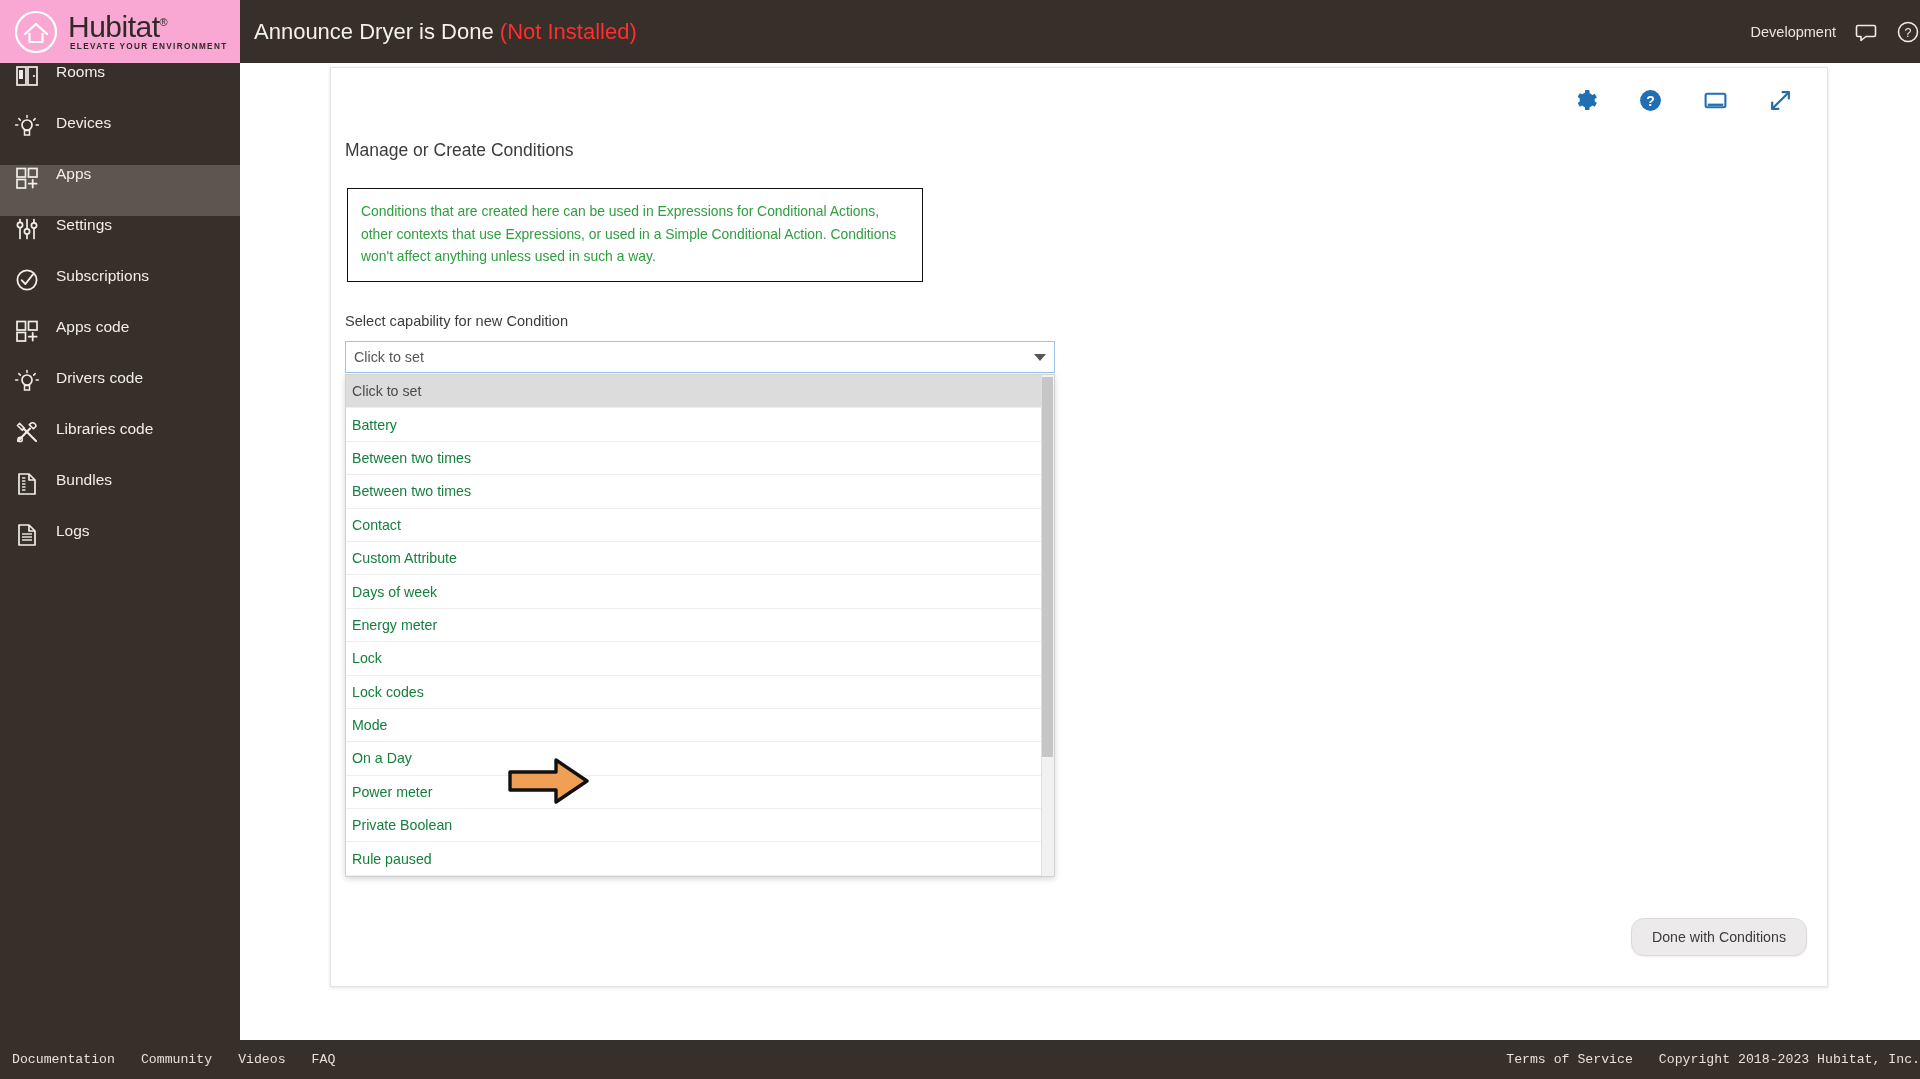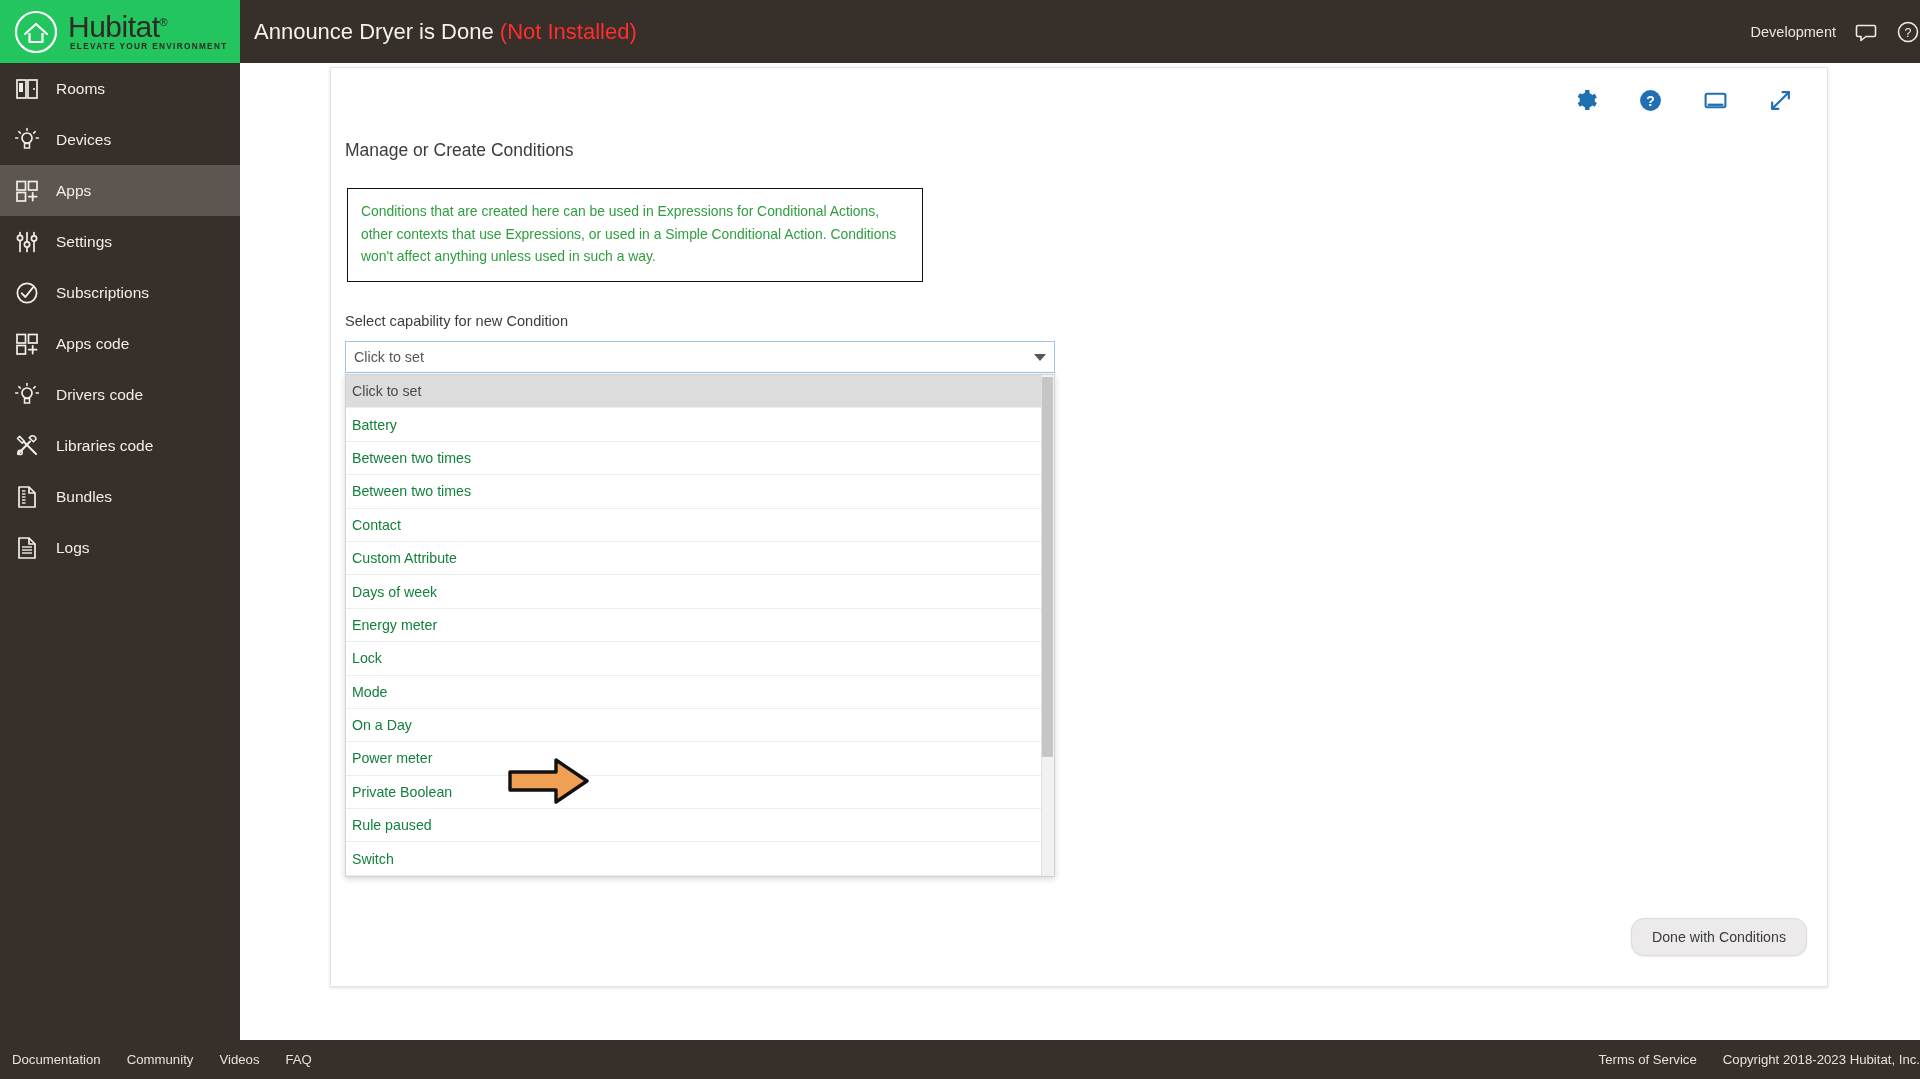--- a/index.html
+++ b/index.html
@@ -19,21 +19,21 @@
 
   
   .topbar {
     position: absolute; left: 0; top: 0;
     width: 1920px; height: 63px;
     background: #372f2a;
     display: flex; align-items: center;
   }
   .logo-block {
     width: 240px; height: 63px;
-    background: #22c55e;
+    background: #f9a8d4;
     display: flex; align-items: center; gap: 10px;
     padding-left: 14px;
     flex: 0 0 240px;
   }
   .logo-mark { width: 44px; height: 44px; flex: 0 0 44px; }
   .logo-text-wrap { display: flex; flex-direction: column; justify-content: center; line-height: 1; }
   .logo-word {
     font-size: 30px; font-weight: 400; color: #2f2a26;
     letter-spacing: -0.5px; line-height: 1.02;
   }
@@ -55,21 +55,21 @@
   .topbar-right .env-label { color: #e9e5e0; font-size: 14.5px; }
   .topbar-icon { width: 24px; height: 24px; cursor: pointer; display: block; }
 
   
   .sidebar {
     position: absolute; left: 0; top: 63px;
     width: 240px; height: 1016px;
     background: #372f2a;
   }
   .nav-item {
-    display: flex; align-items: center;
+    display: flex; align-items: flex-start;
     height: 51px; padding-left: 14px; gap: 16px;
     color: #f1eee9; font-size: 15.5px; cursor: pointer;
     text-decoration: none;
   }
   .nav-item.active { background: #5d554f; }
   .nav-icon { width: 26px; height: 26px; flex: 0 0 26px; display: block; }
   .nav-section {
     display: flex; align-items: center;
     height: 46px; padding: 0 14px;
     color: #f1eee9; font-size: 15.5px;
@@ -80,21 +80,21 @@
   
   .footer {
     position: absolute; left: 0; bottom: 0;
     width: 1920px; height: 39px;
     background: #372f2a;
     display: flex; align-items: center;
     color: #e6e1db; font-size: 13.2px;
   }
   .footer-left { display: flex; gap: 26px; padding-left: 12px; }
   .footer-right { margin-left: auto; display: flex; gap: 26px; }
-  .footer a { color: #e6e1db; text-decoration: none; cursor: pointer; }
+  .footer a { color: #e6e1db; text-decoration: none; cursor: pointer; font-family: Liberation Mono, monospace; }
 
   
   .content-wrap {
     position: absolute; left: 240px; top: 63px;
     width: 1680px; height: 977px;
     background: #ffffff;
     overflow: hidden;
   }
   .card {
     position: absolute; left: 90px; top: 4px;
@@ -412,20 +412,21 @@
         <div class="dropdown-scroll" id="dd-list">
             <div class="dd-item selected">Click to set</div>
             <div class="dd-item">Battery</div>
             <div class="dd-item">Between two times</div>
             <div class="dd-item">Between two times</div>
             <div class="dd-item">Contact</div>
             <div class="dd-item">Custom Attribute</div>
             <div class="dd-item">Days of week</div>
             <div class="dd-item">Energy meter</div>
             <div class="dd-item">Lock</div>
+            <div class="dd-item">Lock codes</div>
             <div class="dd-item">Mode</div>
             <div class="dd-item">On a Day</div>
             <div class="dd-item">Power meter</div>
             <div class="dd-item">Private Boolean</div>
             <div class="dd-item">Rule paused</div>
             <div class="dd-item">Switch</div>
           </div>
         <div class="dd-scrollbar-track">
           <div class="dd-scrollbar-thumb"></div>
         </div>

